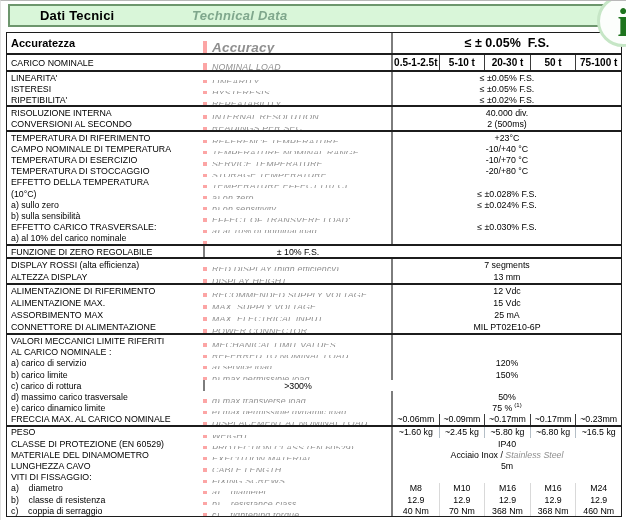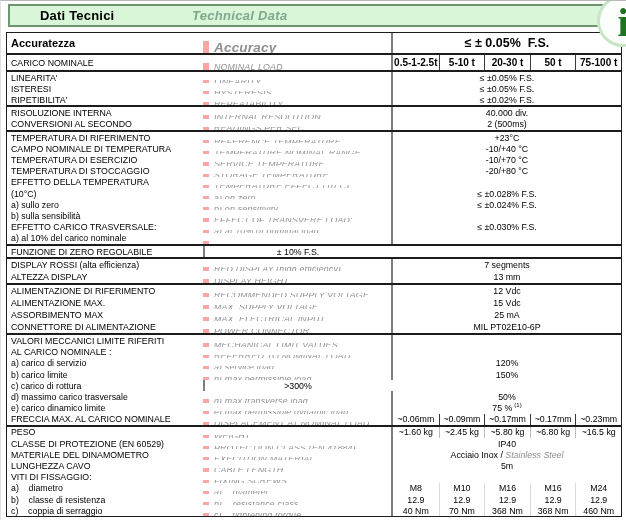--- a/index.html
+++ b/index.html
@@ -69,21 +69,21 @@
   .sec-power .row    { height: 12px; }
   .sec-mech .row     { height: 11.2px; }
   .sec-physical .row { height: 11.2px; }
 
   .c-it {
     padding-left: 4px; font-size: 8.8px; color: #000;
     display: flex; align-items: center; white-space: pre; overflow: hidden;
   }
   .c-en {
     padding-left: 5px; font-size: 8.8px; font-style: italic; color: #8f8f8f;
-    border-left: 6px solid #fca5a5;
+    border-left: 4px solid #fca5a5;
     display: flex; align-items: center; white-space: pre; overflow: hidden;
     letter-spacing: .2px;
     margin-top: 8px;
   }
   .c-val {
     border-left: 2px solid #7d7d7d;
     font-size: 8.8px; color: #000;
     display: flex; align-items: center; justify-content: center;
     text-align: center; white-space: pre;
   }
@@ -330,21 +330,21 @@
         <div class="c-cols cols-mid">
           <div>~1.60 kg</div>
           <div>~2.45 kg</div>
           <div>~5.80 kg</div>
           <div>~6.80 kg</div>
           <div>~16.5 kg</div>
         </div>
       </div>
       <div class="row">
         <div class="c-it">CLASSE DI PROTEZIONE (EN 60529)</div>
-        <div class="c-en">PROTECTION CLASS (EN 41884)</div>
+        <div class="c-en">PROTECTION CLASS (EN 60529)</div>
         <div class="c-val">IP40</div>
       </div>
       <div class="row">
         <div class="c-it">MATERIALE DEL DINAMOMETRO</div>
         <div class="c-en">EXECUTION MATERIAL</div>
         <div class="c-val">
           <span>Acciaio Inox / </span><span class="en-inline">Stainless Steel</span>
         </div>
       </div>
       <div class="row">

